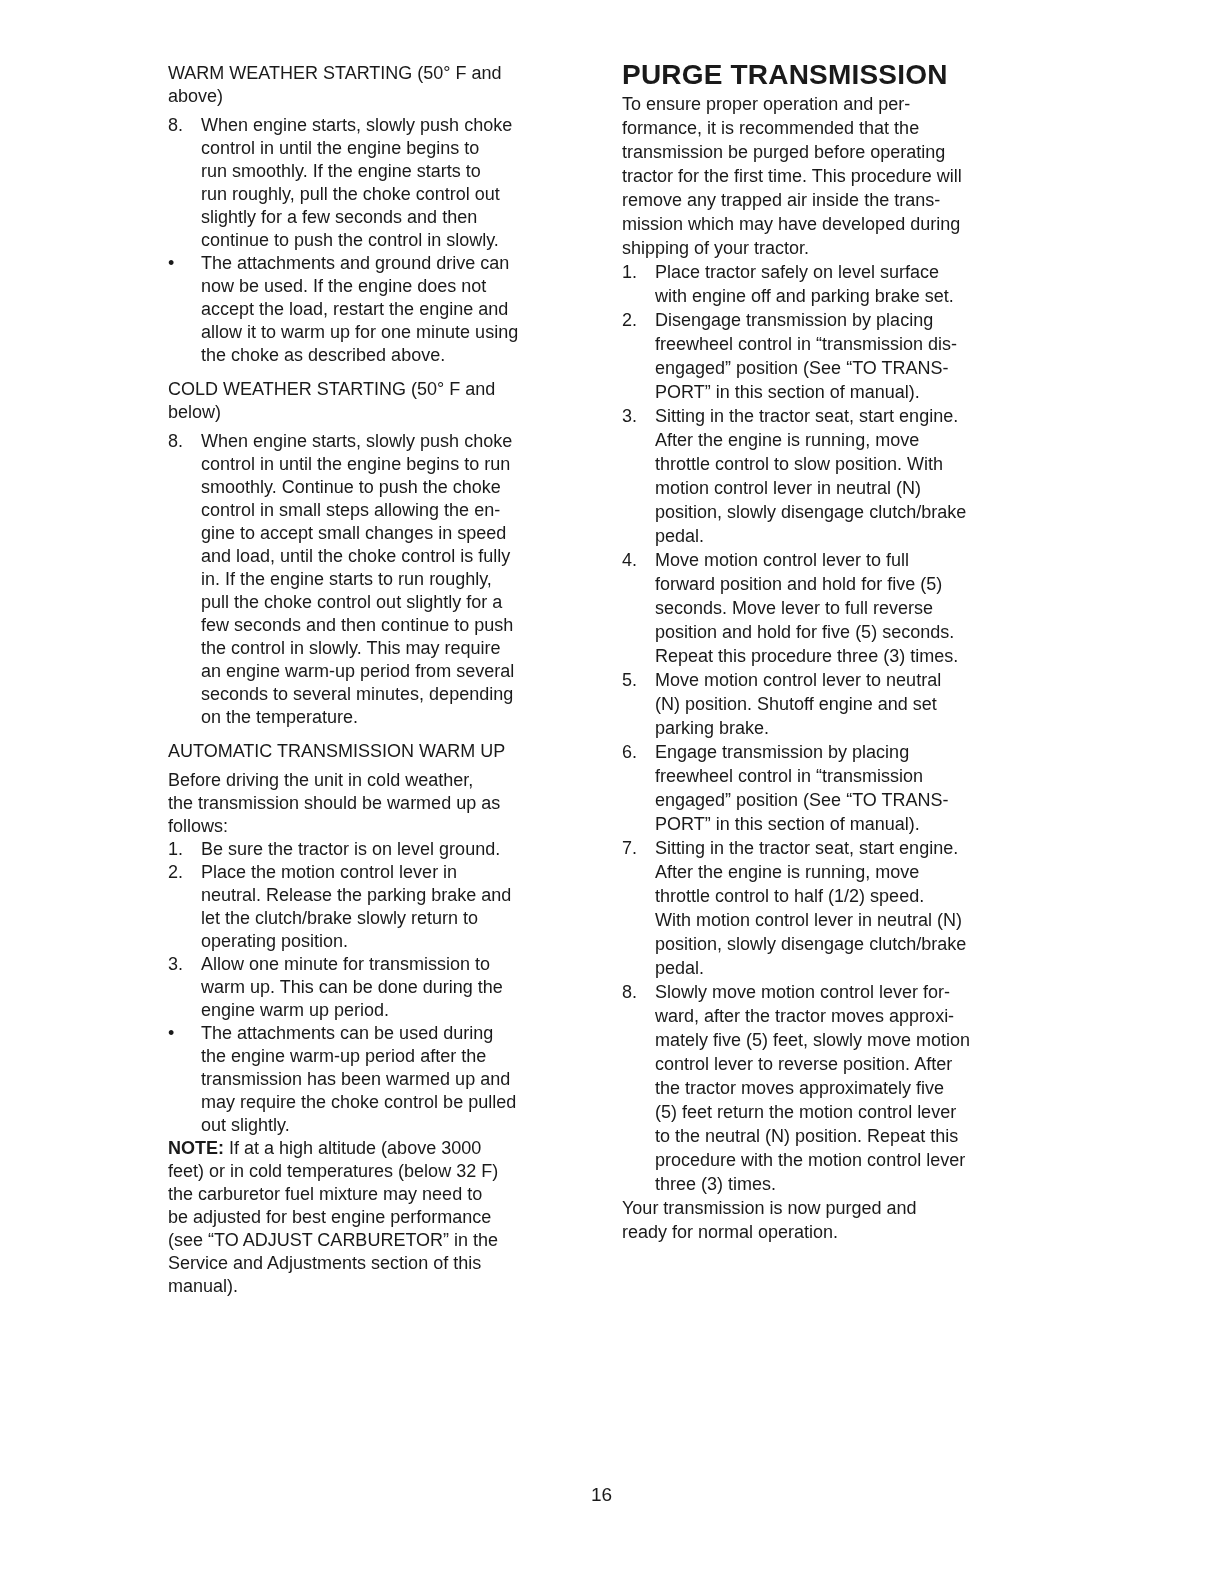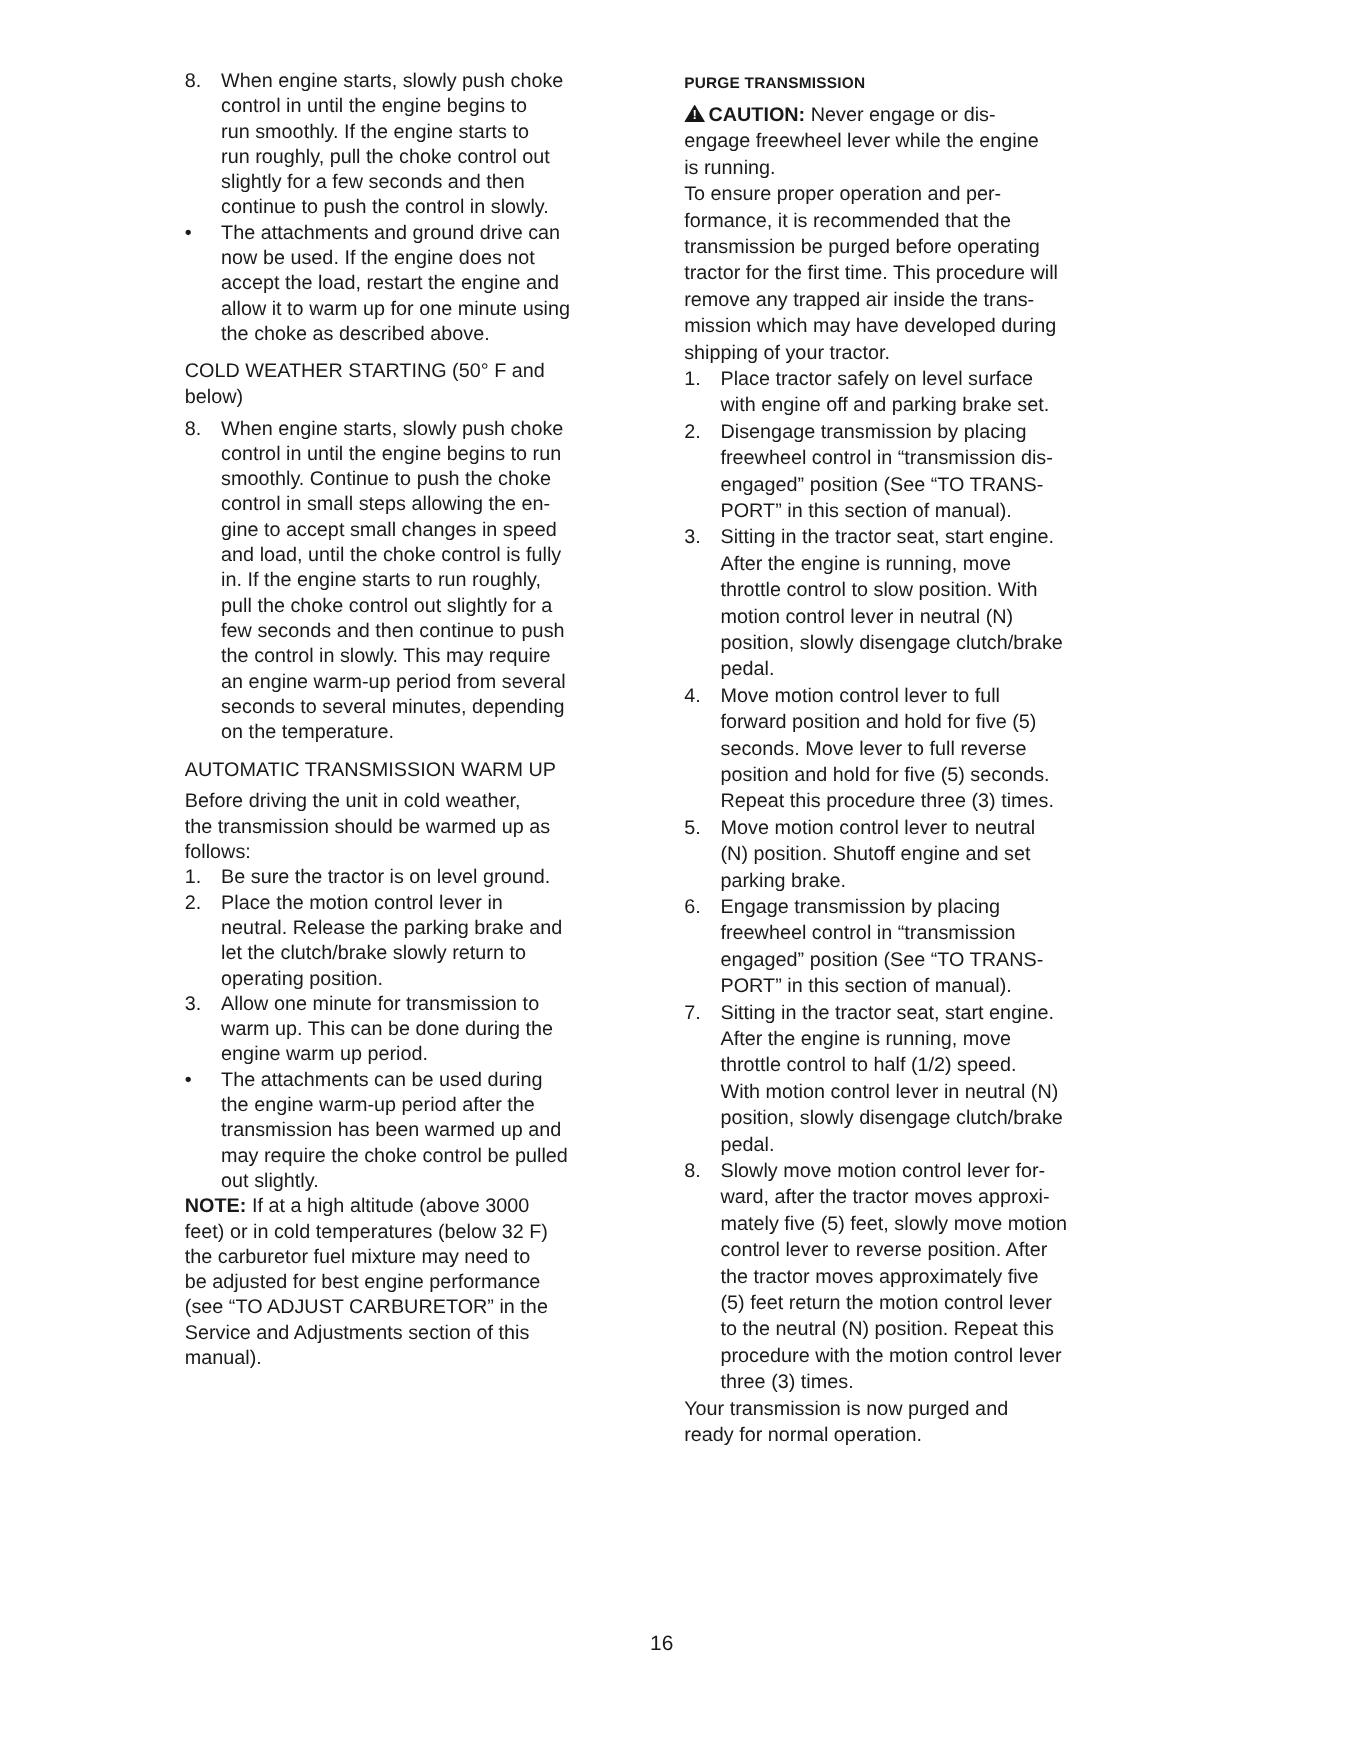--- a/index.html
+++ b/index.html
@@ -20,21 +20,21 @@
     display: flex;
     align-items: flex-start;
   }
   .col { white-space: pre-line; }
   .col-left  { width: 424px; margin-right: 30px; font-size: 18px; line-height: 23px; }
   .col-right { width: 446px; font-size: 18px; line-height: 24px; }
 
   .block { margin: 0; }
   .heading { margin: 11px 0 6px; }
   .col .block:first-child { margin-top: 0; }
-  .heading-bold { font-weight: 700; font-size: 14px; line-height: 26px; margin: 0 0 4px; letter-spacing: 0.2px; }
+  .heading-bold { font-weight: 700; font-size: 28px; line-height: 26px; margin: 0 0 4px; letter-spacing: 0.2px; }
 
   .numbered, .bullet { display: flex; }
   .marker { flex: 0 0 33px; white-space: nowrap; }
   .body { flex: 1; }
 
   .label { font-weight: 700; }
 
   .warn-icon {
     position: relative;
     display: inline-block;
@@ -61,21 +61,22 @@
     top: 1484px;
     font-size: 19px;
     text-align: right;
   }
 </style>
 </head>
 <body>
 
 <div class="page">
   <div class="columns">
-    <div class="col col-left"><div class="block numbered"><span class="marker">8.</span><span class="body">When engine starts, slowly push choke
+    <div class="col col-left"><div class="block heading">WARM WEATHER STARTING (50° F and
+above)</div><div class="block numbered"><span class="marker">8.</span><span class="body">When engine starts, slowly push choke
 control in until the engine begins to
 run smoothly. If the engine starts to
 run roughly, pull the choke control out
 slightly for a few seconds and then
 continue to push the control in slowly.</span></div><div class="block bullet"><span class="marker">•</span><span class="body">The attachments and ground drive can
 now be used. If the engine does not
 accept the load, restart the engine and
 allow it to warm up for one minute using
 the choke as described above.</span></div><div class="block heading">COLD WEATHER STARTING (50° F and
 below)</div><div class="block numbered"><span class="marker">8.</span><span class="body">When engine starts, slowly push choke
@@ -101,23 +102,21 @@
 the engine warm-up period after the
 transmission has been warmed up and
 may require the choke control be pulled
 out slightly.</span></div><div class="block labeled"><span class="label">NOTE:</span> <span class="body-inline">If at a high altitude (above 3000
 feet) or in cold temperatures (below 32 F)
 the carburetor fuel mixture may need to
 be adjusted for best engine performance
 (see “TO ADJUST CARBURETOR” in the
 Service and Adjustments section of this
 manual).</span></div></div>
-    <div class="col col-right"><div class="block heading-bold">PURGE TRANSMISSION</div><div class="block labeled"><span class="warn-icon"></span><span class="label">CAUTION:</span> <span class="body-inline">Never engage or dis-
-engage freewheel lever while the engine
-is running.</span></div><div class="block paragraph">To ensure proper operation and per-
+    <div class="col col-right"><div class="block heading-bold">PURGE TRANSMISSION</div><div class="block paragraph">To ensure proper operation and per-
 formance, it is recommended that the
 transmission be purged before operating
 tractor for the first time. This procedure will
 remove any trapped air inside the trans-
 mission which may have developed during
 shipping of your tractor.</div><div class="block numbered"><span class="marker">1.</span><span class="body">Place tractor safely on level surface
 with engine off and parking brake set.</span></div><div class="block numbered"><span class="marker">2.</span><span class="body">Disengage transmission by placing
 freewheel control in “transmission dis-
 engaged” position (See “TO TRANS-
 PORT” in this section of manual).</span></div><div class="block numbered"><span class="marker">3.</span><span class="body">Sitting in the tractor seat, start engine.

